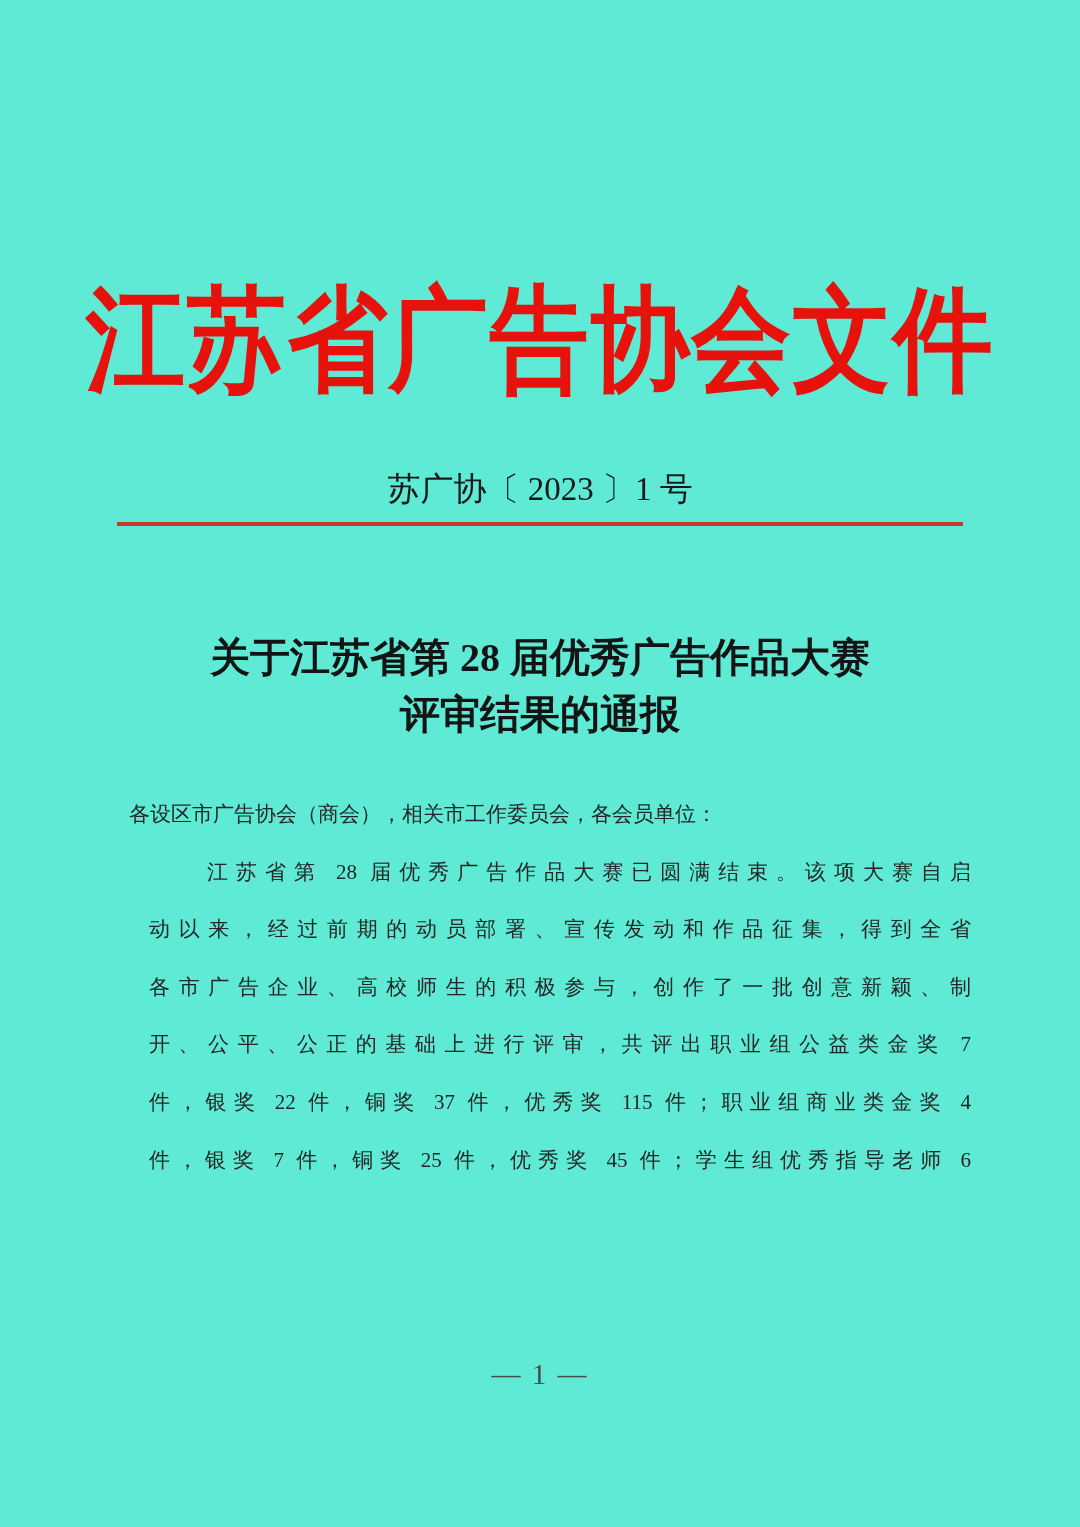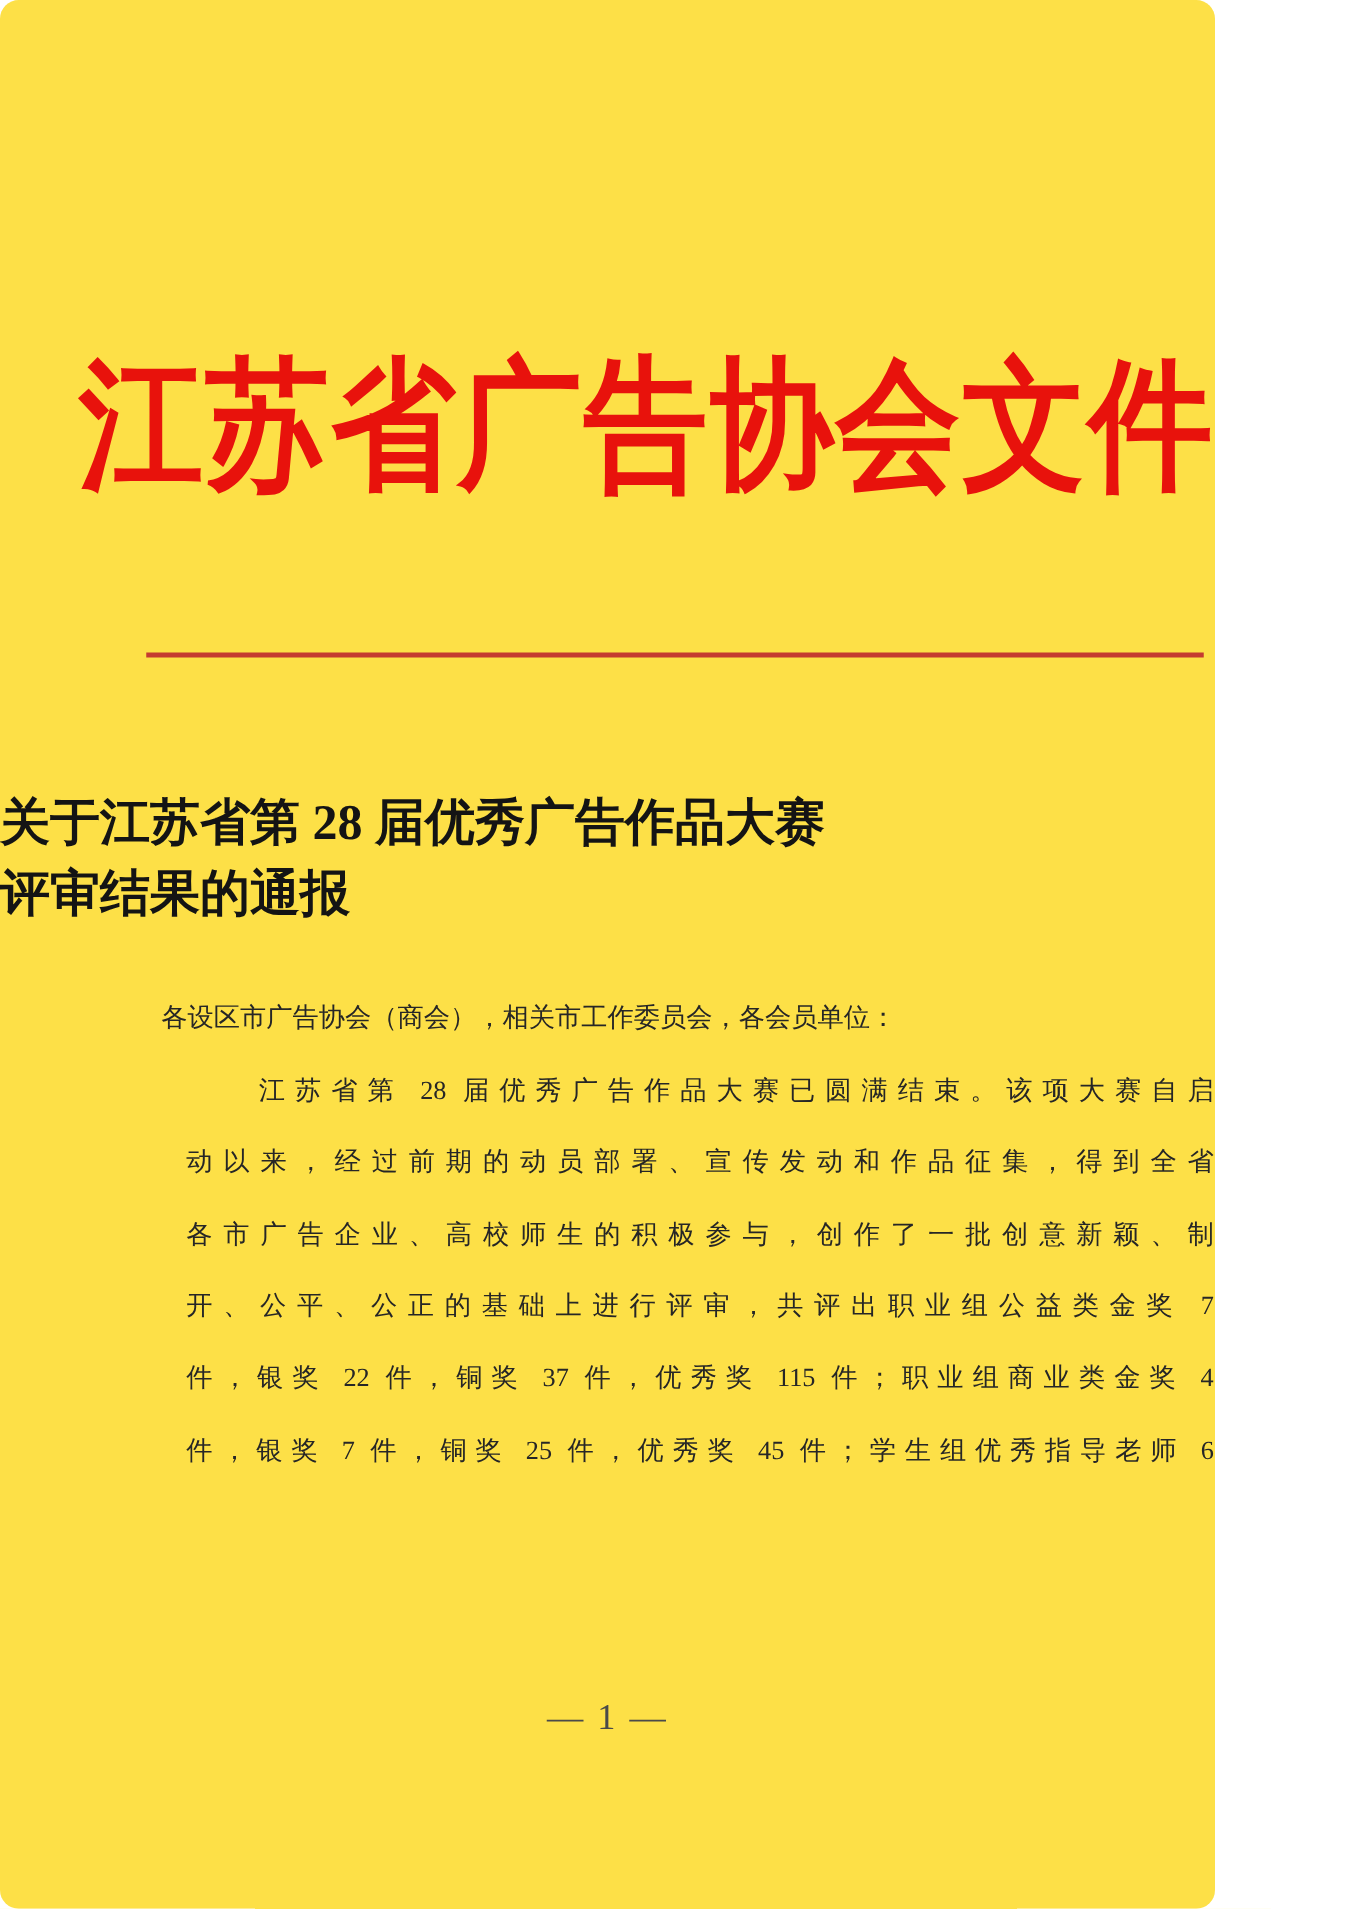--- a/index.html
+++ b/index.html
@@ -9,26 +9,25 @@
     --heading_text: #141414;
     --footer_text: #4a4a4a;
   }
   html, body {
     margin: 0;
     padding: 0;
     background: #ffffff;
   }
   .page {
     position: relative;
-    width: 972px;
+    width: 1080px;
     height: 1527px;
-    background: #fde047;
+    background: #5eead4;
     overflow: hidden;
     font-family: "Liberation Serif", "DejaVu Serif", serif;
-    border-radius: 15px;
   }
   
   .letterhead {
     position: absolute;
     top: 284px;
     left: 0;
     width: 100%;
     text-align: center;
     font-size: 114px;
     line-height: 1.0;
@@ -59,20 +58,21 @@
     width: 846px;
     height: 4px;
     background: var(--divider_red);
   }
   
   .doc-title {
     position: absolute;
     top: 629px;
     left: 0;
     width: 100%;
+    text-align: center;
     font-size: 40px;
     line-height: 57px;
     font-weight: 700;
     color: var(--heading_text);
     white-space: nowrap;
   }
   
   .body-text {
     position: absolute;
     top: 786px;
@@ -103,20 +103,21 @@
     letter-spacing: 2px;
   }
 </style>
 </head>
 <body>
 
 <div class="page">
 
   <div class="letterhead">江苏省广告协会文件</div>
 
+  <div class="doc-number">苏广协〔 2023 〕1 号</div>
 
   <div class="red-rule"></div>
 
   <div class="doc-title">
     <div class="doc-title-line">关于江苏省第 28 届优秀广告作品大赛</div>
     <div class="doc-title-line">评审结果的通报</div>
   </div>
 
   <div class="body-text">
     <div class="line">各设区市广告协会（商会），相关市工作委员会，各会员单位：</div>

